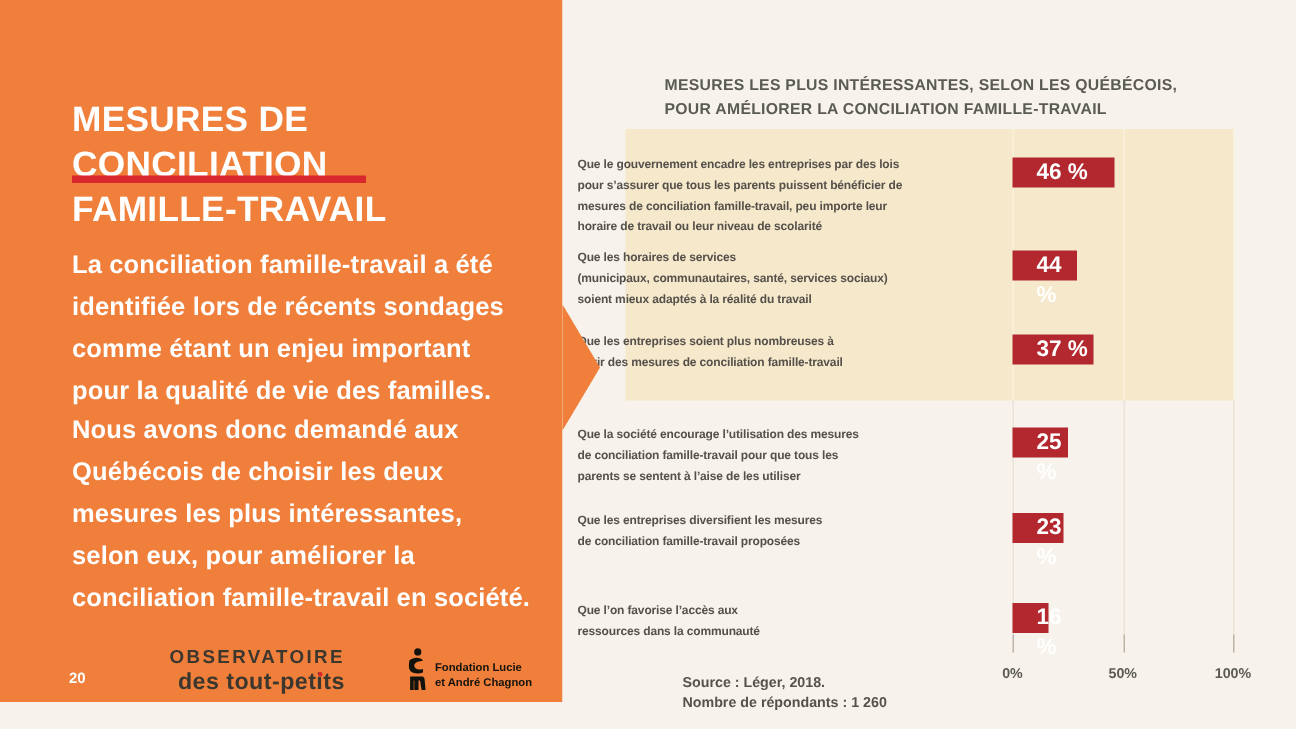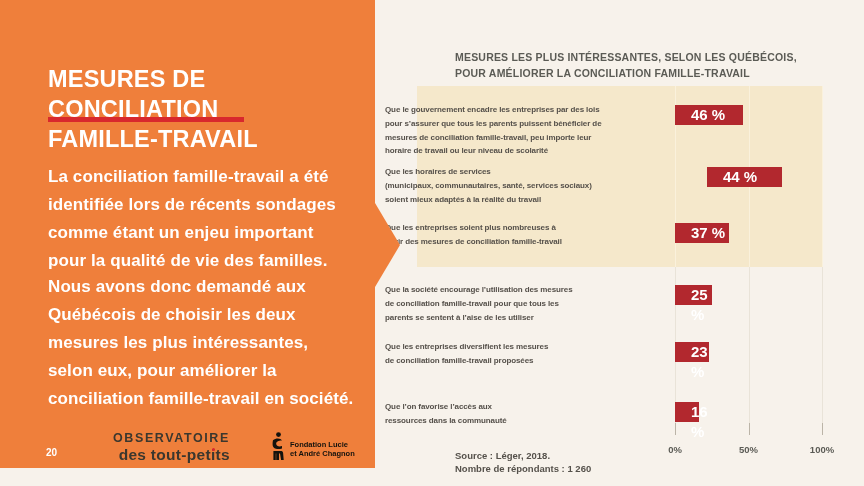--- a/index.html
+++ b/index.html
@@ -22,21 +22,21 @@
   .para2{top:256px;}
   .page-number{position:absolute;left:46px;top:447px;color:#FFFFFF;font-size:10px;font-weight:700;}
   .obs-logo{position:absolute;left:113px;top:431px;color:#3B372E;text-align:right;}
   .obs-line1{font-size:12.5px;letter-spacing:1.6px;font-weight:600;}
   .obs-line2{font-size:15.5px;font-weight:800;letter-spacing:.3px;position:relative;margin-top:1px;}
   .obs-dot{position:absolute;width:3px;height:3px;border-radius:50%;background:#D8282D;right:15px;top:2px;}
   .fond-logo{position:absolute;left:271px;top:432px;display:flex;gap:6px;align-items:center;}
   .fond-text{font-size:7.5px;font-weight:700;color:#14120D;line-height:9.5px;}
   
   .right-panel{position:absolute;left:375px;top:0;width:489px;height:486px;background:#F7F2EB;}
-  .chart-title{position:absolute;left:80px;top:49px;font-size:10.5px;font-weight:700;
+  .chart-title{position:absolute;left:68px;top:49px;font-size:10.5px;font-weight:700;
     color:#5B5B55;line-height:16px;letter-spacing:.2px;white-space:pre-line;}
   .highlight-band{position:absolute;left:42px;top:86px;width:405px;height:181px;background:#F5E8CB;}
   .gridline{position:absolute;width:1px;}
   .gridline-band{top:86px;height:181px;background:#FAF1DC;}
   .gridline-low{top:267px;height:156px;background:#E9E3D8;}
   .chart-row{position:absolute;left:0;width:489px;height:62px;}
   .row-label{position:absolute;left:10px;top:-2px;width:280px;text-align:left;
     font-size:8px;font-weight:700;color:#55504A;line-height:13.8px;
     white-space:pre-line;letter-spacing:-.1px;}
   .row-bar{position:absolute;left:300px;top:0;height:20px;background:#B2282E;}
@@ -108,21 +108,21 @@
 mesures de conciliation famille-travail, peu importe leur
 horaire de travail ou leur niveau de scolarité</div>
         <div class="row-bar" style="width: 67.62px;">
           <span class="bar-value">46 %</span>
         </div>
       </div>
       <div class="chart-row" style="top: 167px;">
         <div class="row-label">Que les horaires de services
 (municipaux, communautaires, santé, services sociaux)
 soient mieux adaptés à la réalité du travail</div>
-        <div class="row-bar" style="width: 75px; margin-left: 32px;">
+        <div class="row-bar" style="width: 43px;">
           <span class="bar-value">44 %</span>
         </div>
       </div>
       <div class="chart-row" style="top: 223px;">
         <div class="row-label">Que les entreprises soient plus nombreuses à
 offrir des mesures de conciliation famille-travail</div>
         <div class="row-bar" style="width: 54.39px;">
           <span class="bar-value">37 %</span>
         </div>
       </div>

